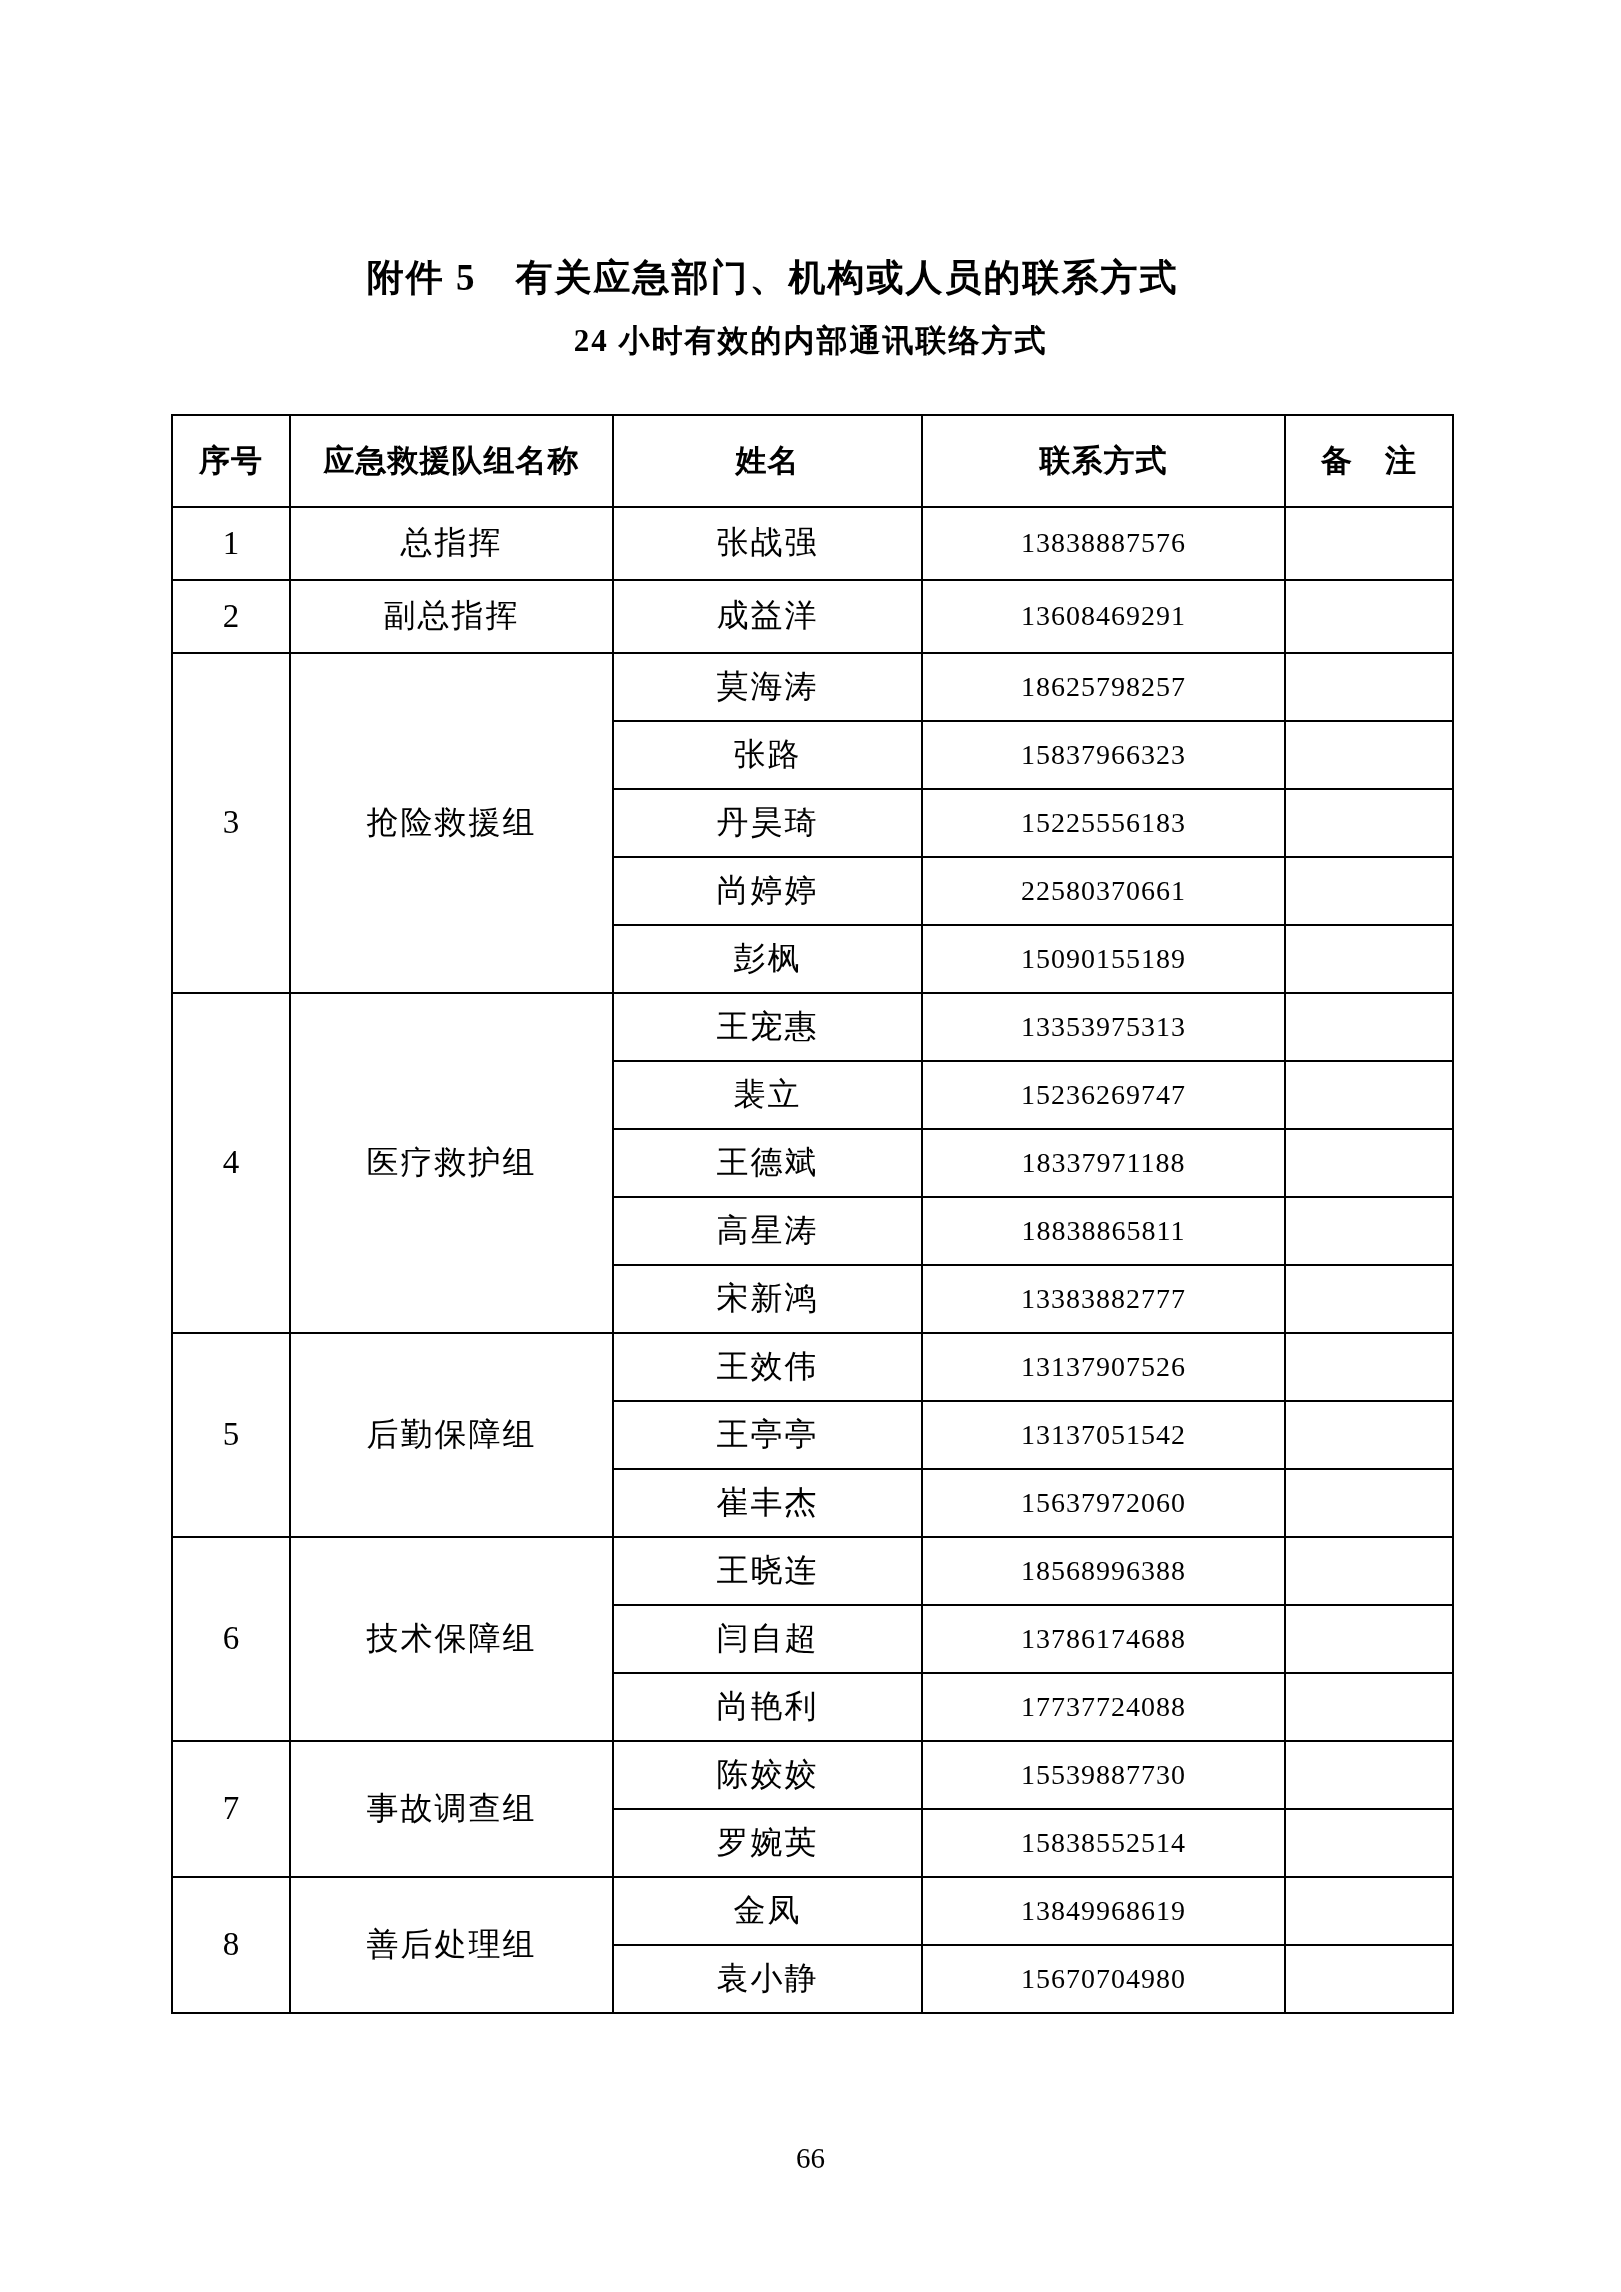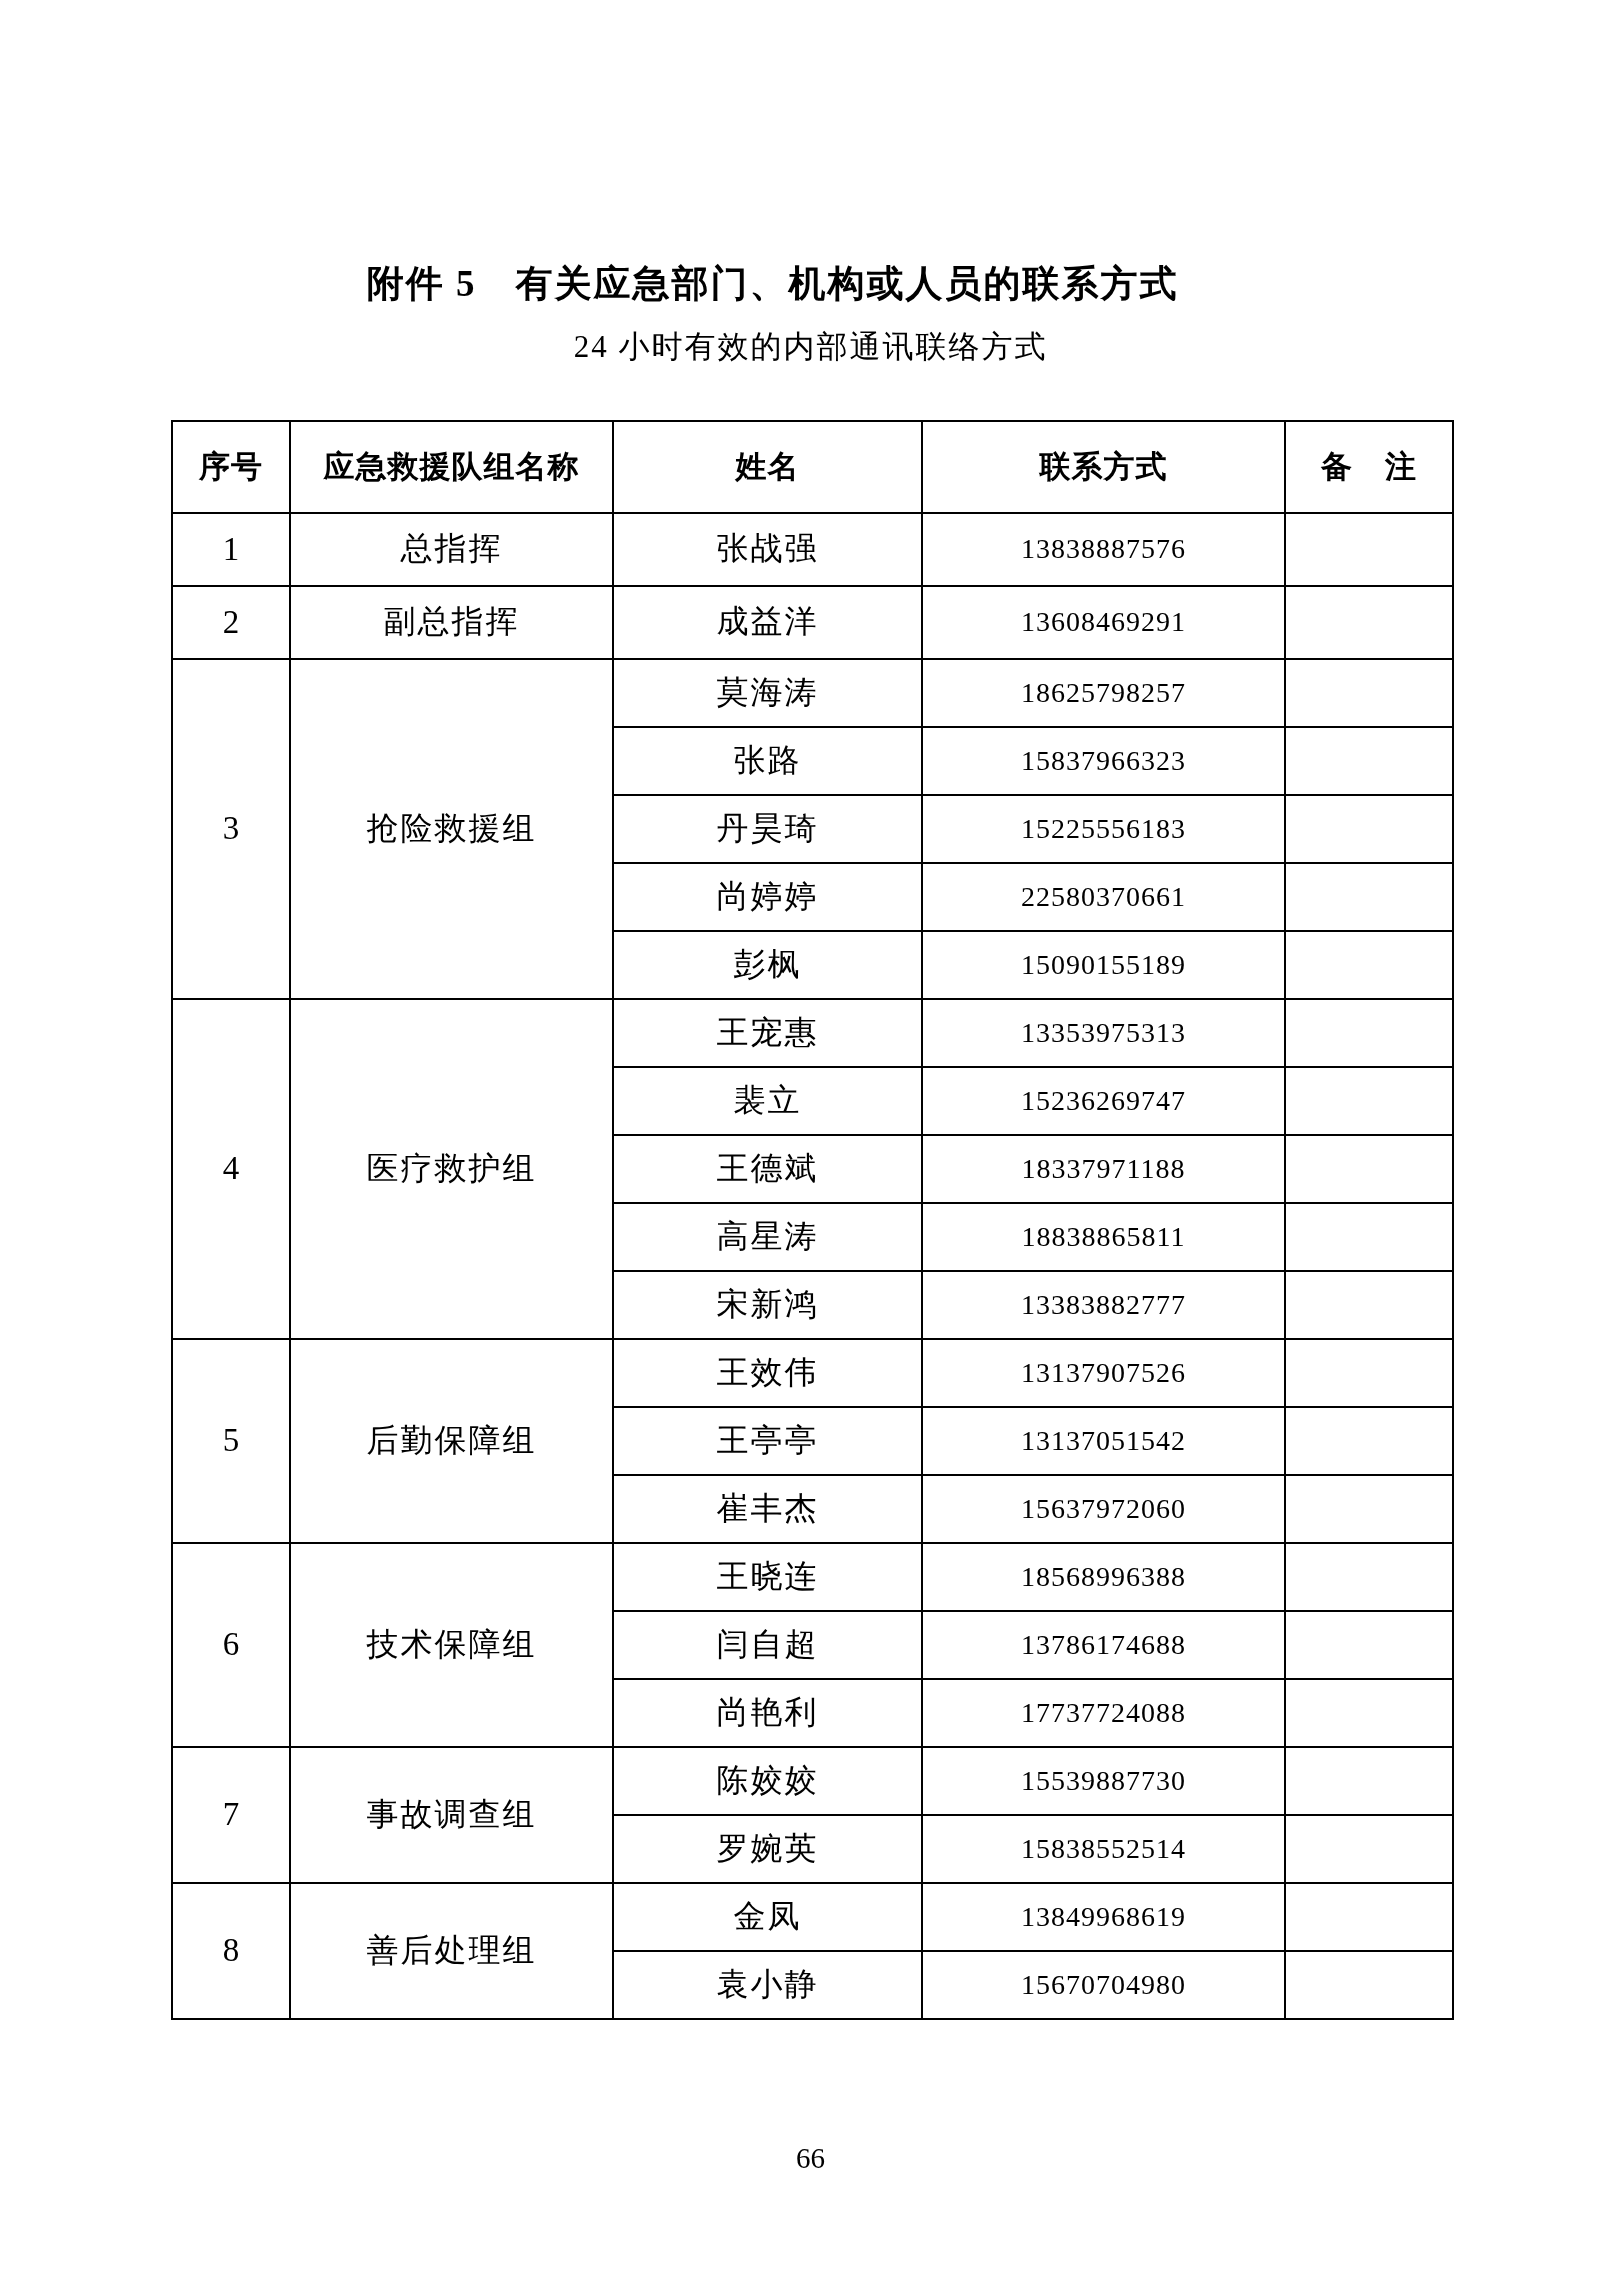--- a/index.html
+++ b/index.html
@@ -10,35 +10,35 @@
   .page {
     position: relative;
     width: 1621px;
     height: 2293px;
     background: #ffffff;
     color: #000000;
     font-family: "Liberation Serif", "DejaVu Serif", serif;
     overflow: hidden;
   }
   .doc-title {
-    margin: 15px;
+    margin: 9px;
     padding: 247px 76px 0 0;
     text-align: center;
     font-family: "Liberation Serif", "DejaVu Serif", serif;
     font-size: 37px;
     line-height: 43px;
     font-weight: bold;
     letter-spacing: 2px;
   }
   .table-title {
     margin: 21.6px 0 0 0;
     text-align: center;
     font-size: 31px;
     line-height: 39px;
-    font-weight: normal;
+    font-weight: bold;
     letter-spacing: 2px;
   }
   .contact-table {
     border-collapse: collapse;
     table-layout: fixed;
     width: 1280px;
     margin: 54px 0 0 171px;
     border: 2px solid #000000;
     border-top: 2px solid #000000;
     border-bottom: 2.9px solid #000000;

